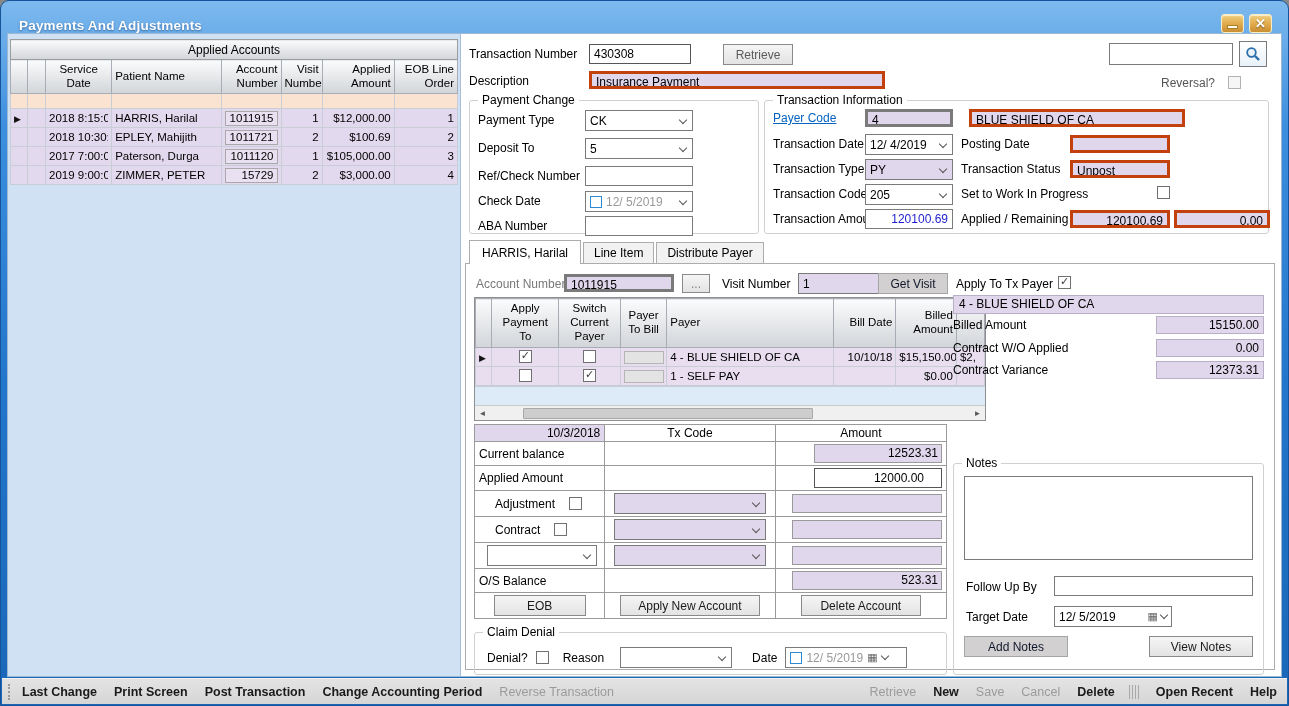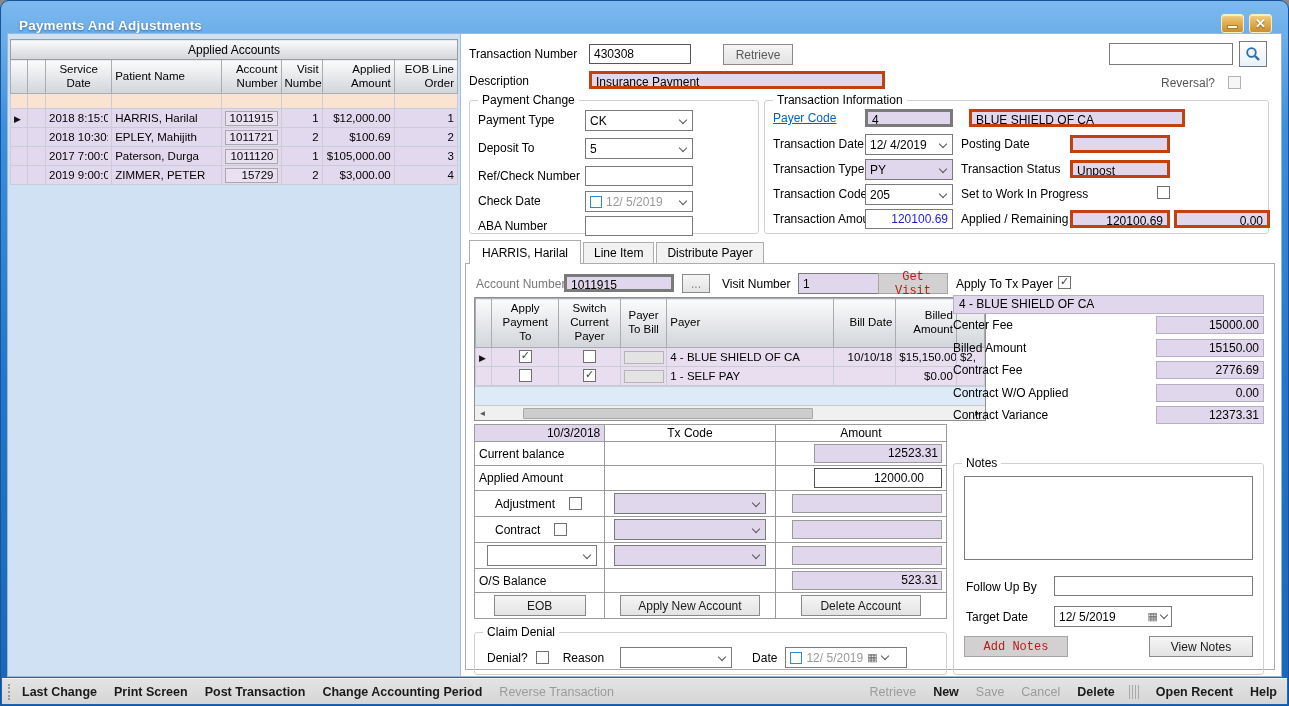--- a/index.html
+++ b/index.html
@@ -46,21 +46,21 @@
   .tbox { background:#fff; border:1px solid #7a7a7a; height:20px; font-family:inherit; font-size:12px; padding:0 4px; }
   .ro-field { background:#e0d7ec; border:3px solid #c2410c; height:18px; line-height:16px; padding:0 4px; font-size:12px; overflow:hidden; white-space:nowrap; }
   .combo { position:relative; background:#fff; border:1px solid #7a7a7a; height:21px; display:flex; align-items:center; padding:0 20px 0 4px; font-size:12px; }
   .combo.lav { background:#e0d7ec; }
   .chev { position:absolute; right:6px; top:6px; width:6px; height:6px; border-right:1.6px solid #555; border-bottom:1.6px solid #555; transform:rotate(45deg); }
   .cb { display:inline-block; width:13px; height:13px; background:#fff; border:1px solid #707070; position:relative; flex:none; }
   .cb.checked::after { content:"✓"; position:absolute; left:1px; top:-2px; font-size:11px; color:#3a3a3a; }
   .cb.blue { border-color:#2f8ad4; }
   .cb.dim  { border-color:#b3b3b3; background:#f6f6f6; }
   .btn { background:linear-gradient(#f5f5f5,#e3e3e3); border:1px solid #8a8a8a; height:21px; display:inline-flex; align-items:center; justify-content:center; padding:0 10px; font-size:12px; cursor:pointer; color:#1a1a1a; }
-  .btn.disabled { background:#d2d0d0; color:#b91c1c; border-color:#a5a5a5; cursor:default;font-family:Liberation Mono, monospace; }
+  .btn.disabled { background:#d2d0d0; color:#0f172a; border-color:#a5a5a5; cursor:default; }
   .groupbox { position:absolute; border:1px solid #d0d0d0; border-radius:3px; }
   .gb-title { position:absolute; top:-8px; left:8px; background:#fff; padding:0 4px; font-size:12px; }
   .cal-glyph { font-size:11px; color:#666; line-height:1; }
   .link { color:#0563c1; text-decoration:underline; cursor:pointer; }
 
   
   .rp-abs { position:absolute; }
   .amount-blue { color:#1d1dcf; text-align:right; }
 
   .search-btn { position:absolute; width:28px; height:26px; border:1px solid #7a7a7a; background:linear-gradient(#ffffff,#e8f1f9); display:flex; align-items:center; justify-content:center; cursor:pointer; }
@@ -393,30 +393,22 @@
           <div class="hscroll">
             <span class="hs-arrow">◄</span>
             <div class="hs-thumb"></div>
             <span class="hs-arrow right">►</span>
           </div>
         </div>
 
         <div class="ps">
           <div class="ps-header">4 - BLUE SHIELD OF CA</div>
           <div class="ps-row">
-              <span class="lbl">Center Fee</span>
-              <span class="ps-val">15000.00</span>
-            </div>
-          <div class="ps-row">
               <span class="lbl">Billed Amount</span>
               <span class="ps-val">15150.00</span>
-            </div>
-          <div class="ps-row">
-              <span class="lbl">Contract Fee</span>
-              <span class="ps-val">2776.69</span>
             </div>
           <div class="ps-row">
               <span class="lbl">Contract W/O Applied</span>
               <span class="ps-val">0.00</span>
             </div>
           <div class="ps-row">
               <span class="lbl">Contract Variance</span>
               <span class="ps-val">12373.31</span>
             </div>
         </div>

